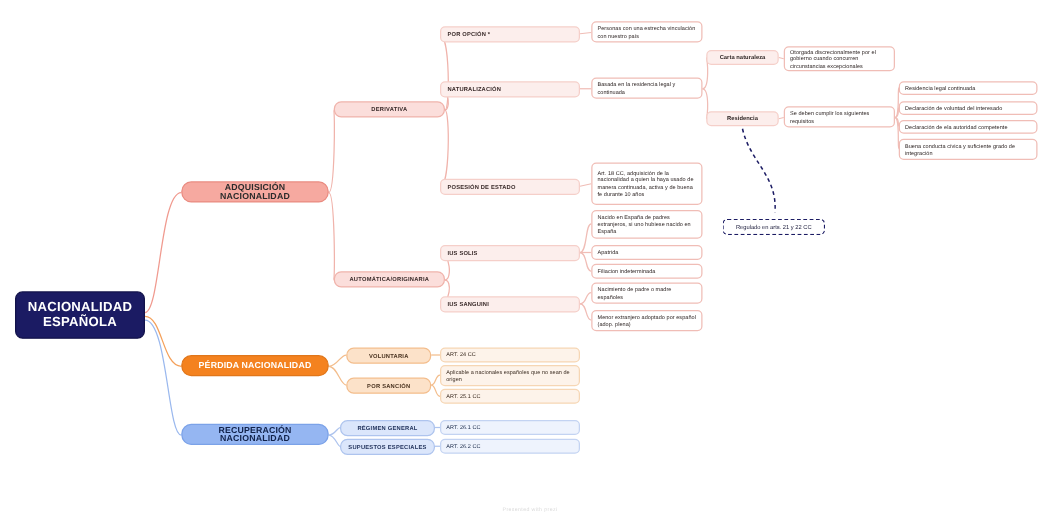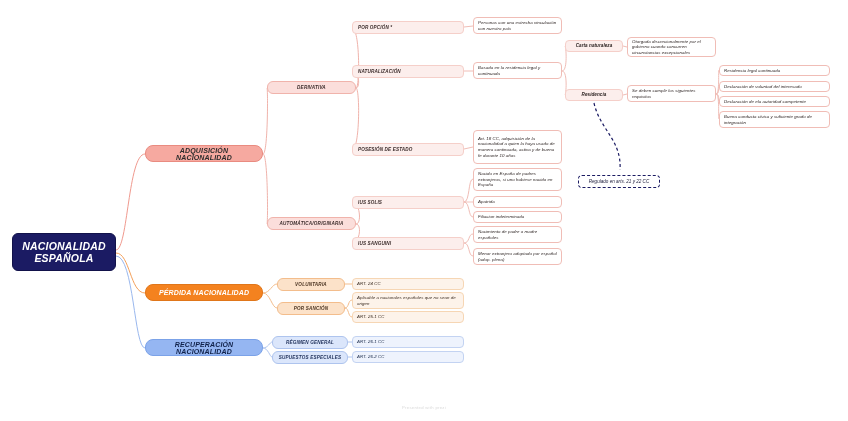--- a/index.html
+++ b/index.html
@@ -4,21 +4,21 @@
 <style>
   html,body{margin:0;padding:0;}
   body{
     width:848px;height:421px;background:#ffffff;
     font-family:"Liberation Sans",sans-serif;
     overflow:hidden;position:relative;
   }
   #canvas{position:absolute;left:0;top:0;width:848px;height:421px;}
   svg#wires{position:absolute;left:0;top:0;width:848px;height:421px;pointer-events:none;}
 
-  .node{position:absolute;box-sizing:border-box;display:flex;align-items:center;font-style:italic;}
+  .node{position:absolute;box-sizing:border-box;display:flex;align-items:center;}
   .node span{display:block;width:100%;}
 
   
   .root{
     left:12px;top:233px;width:104px;height:38px;
     background:#1b1b63;border:1px solid #12124a;border-radius:6px;
     color:#ffffff;font-size:10.5px;font-weight:700;letter-spacing:.2px;
     justify-content:center;text-align:center;line-height:12.5px;
     padding:2px 4px;
   }

